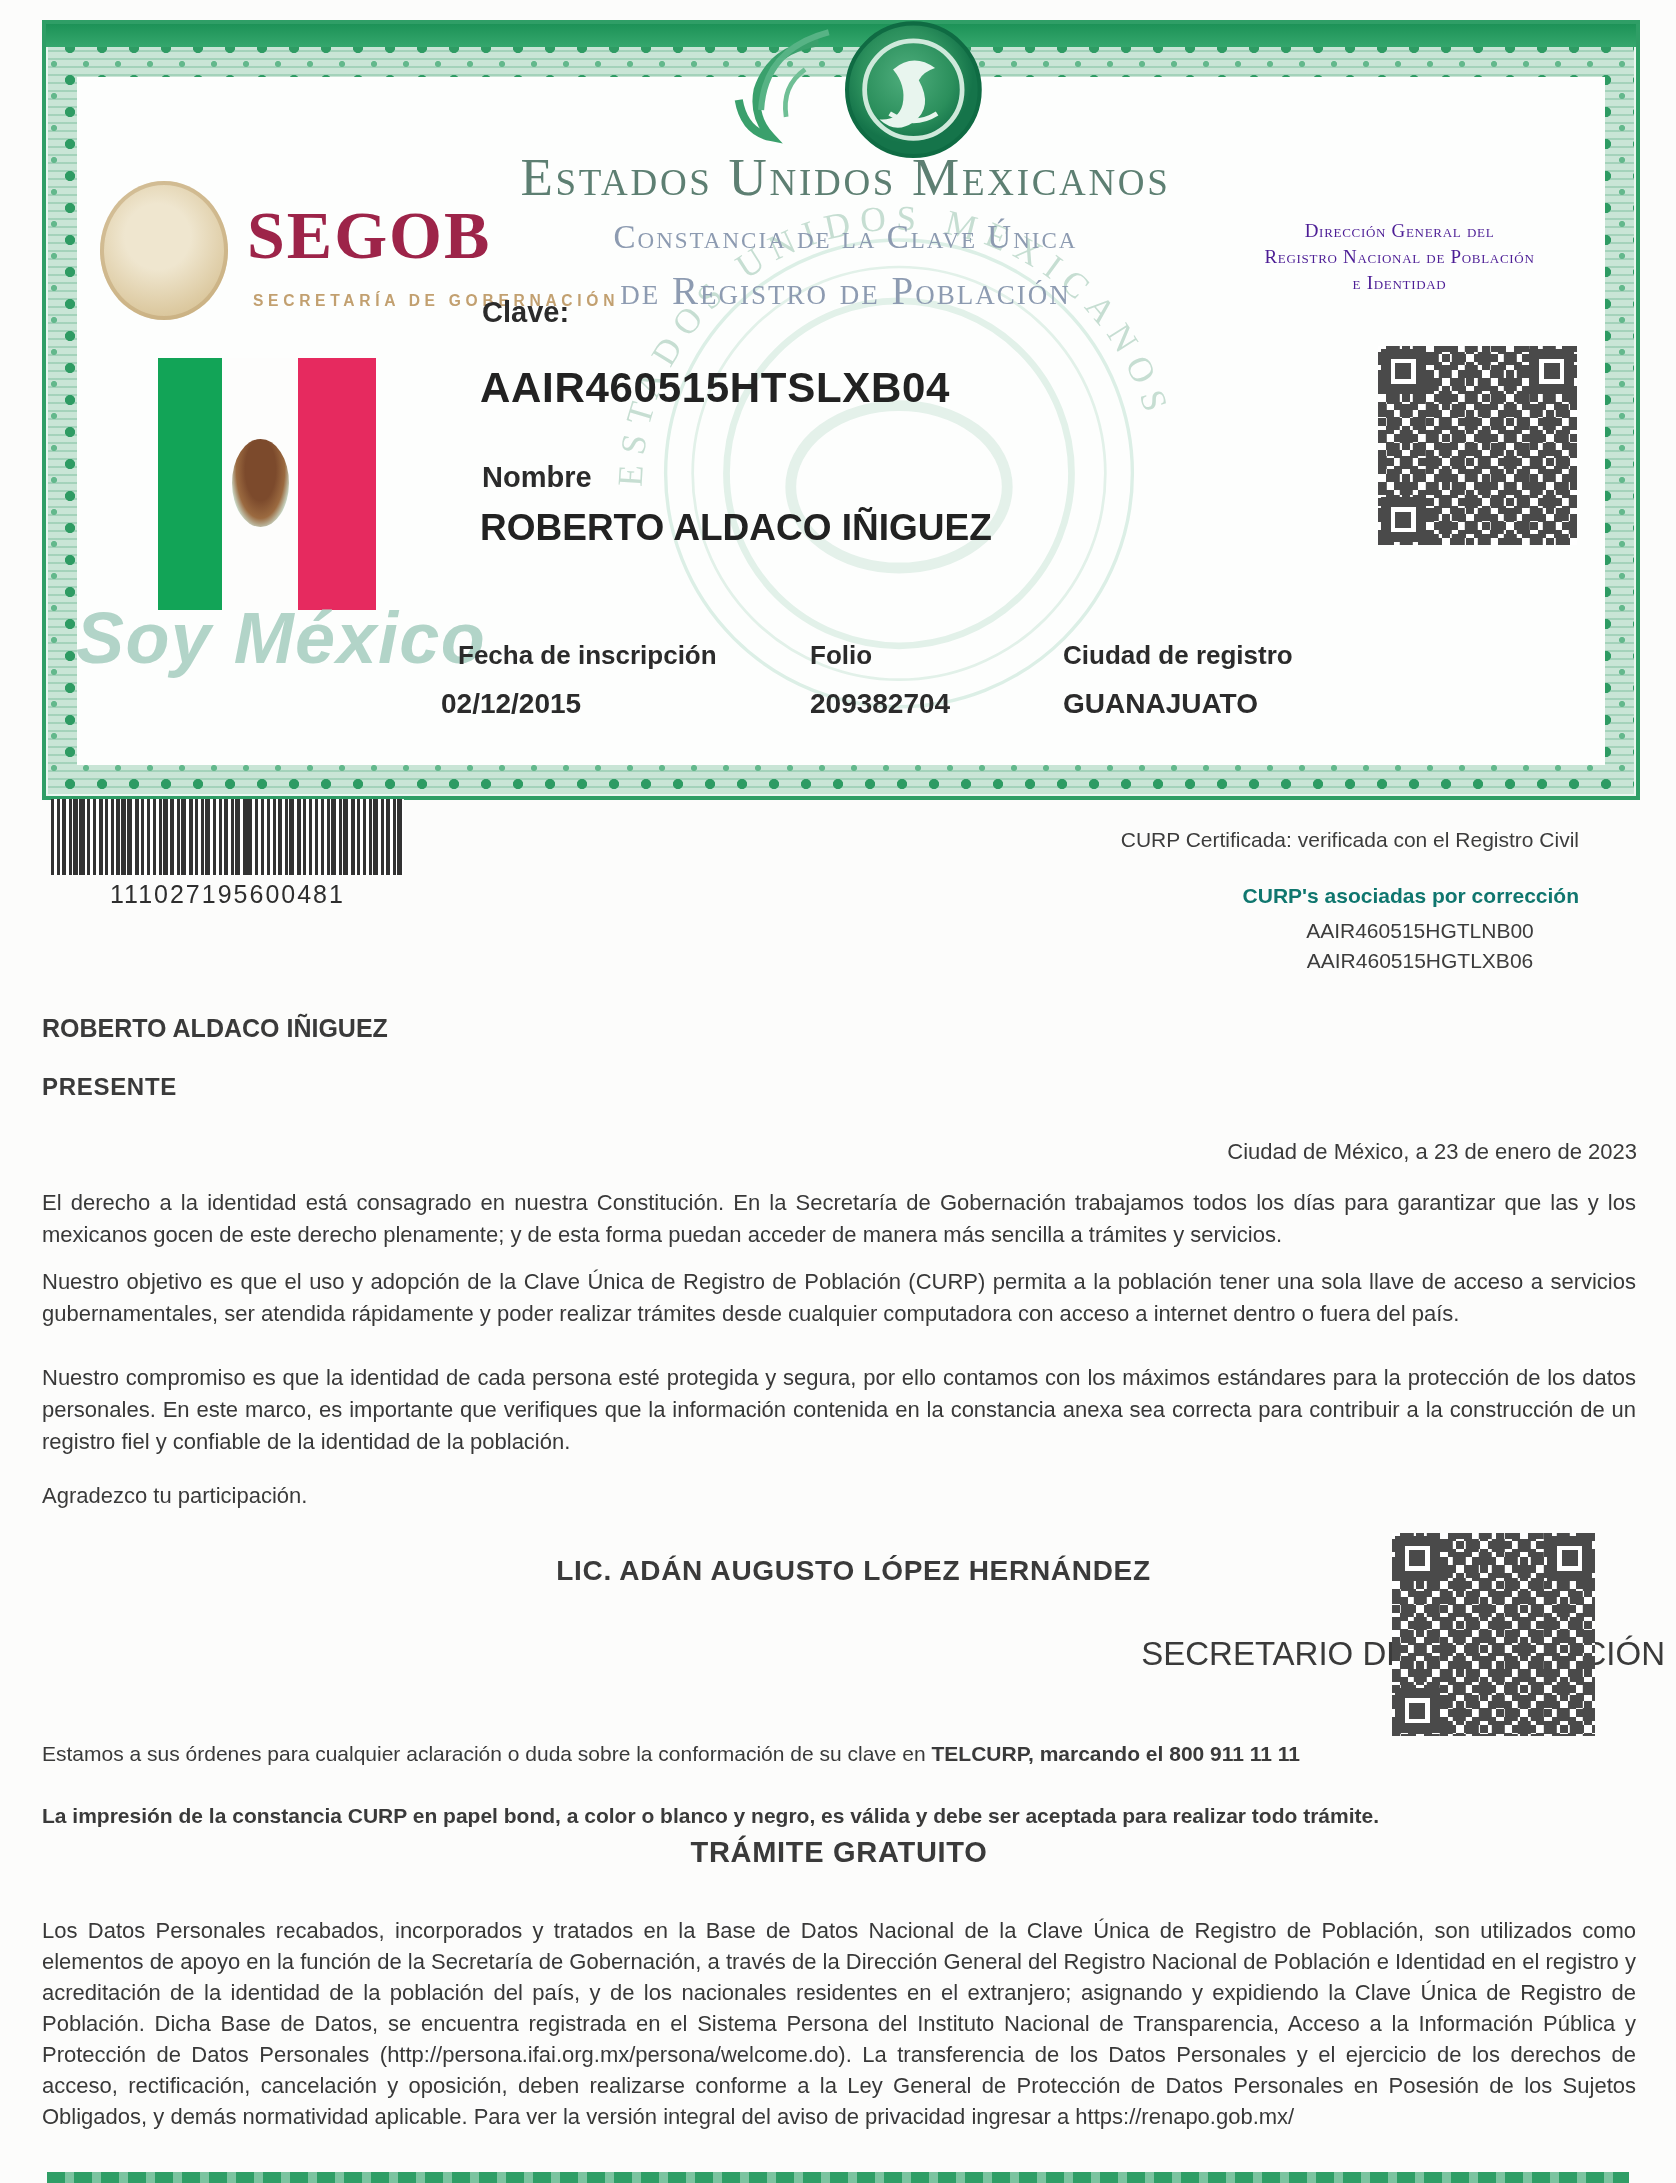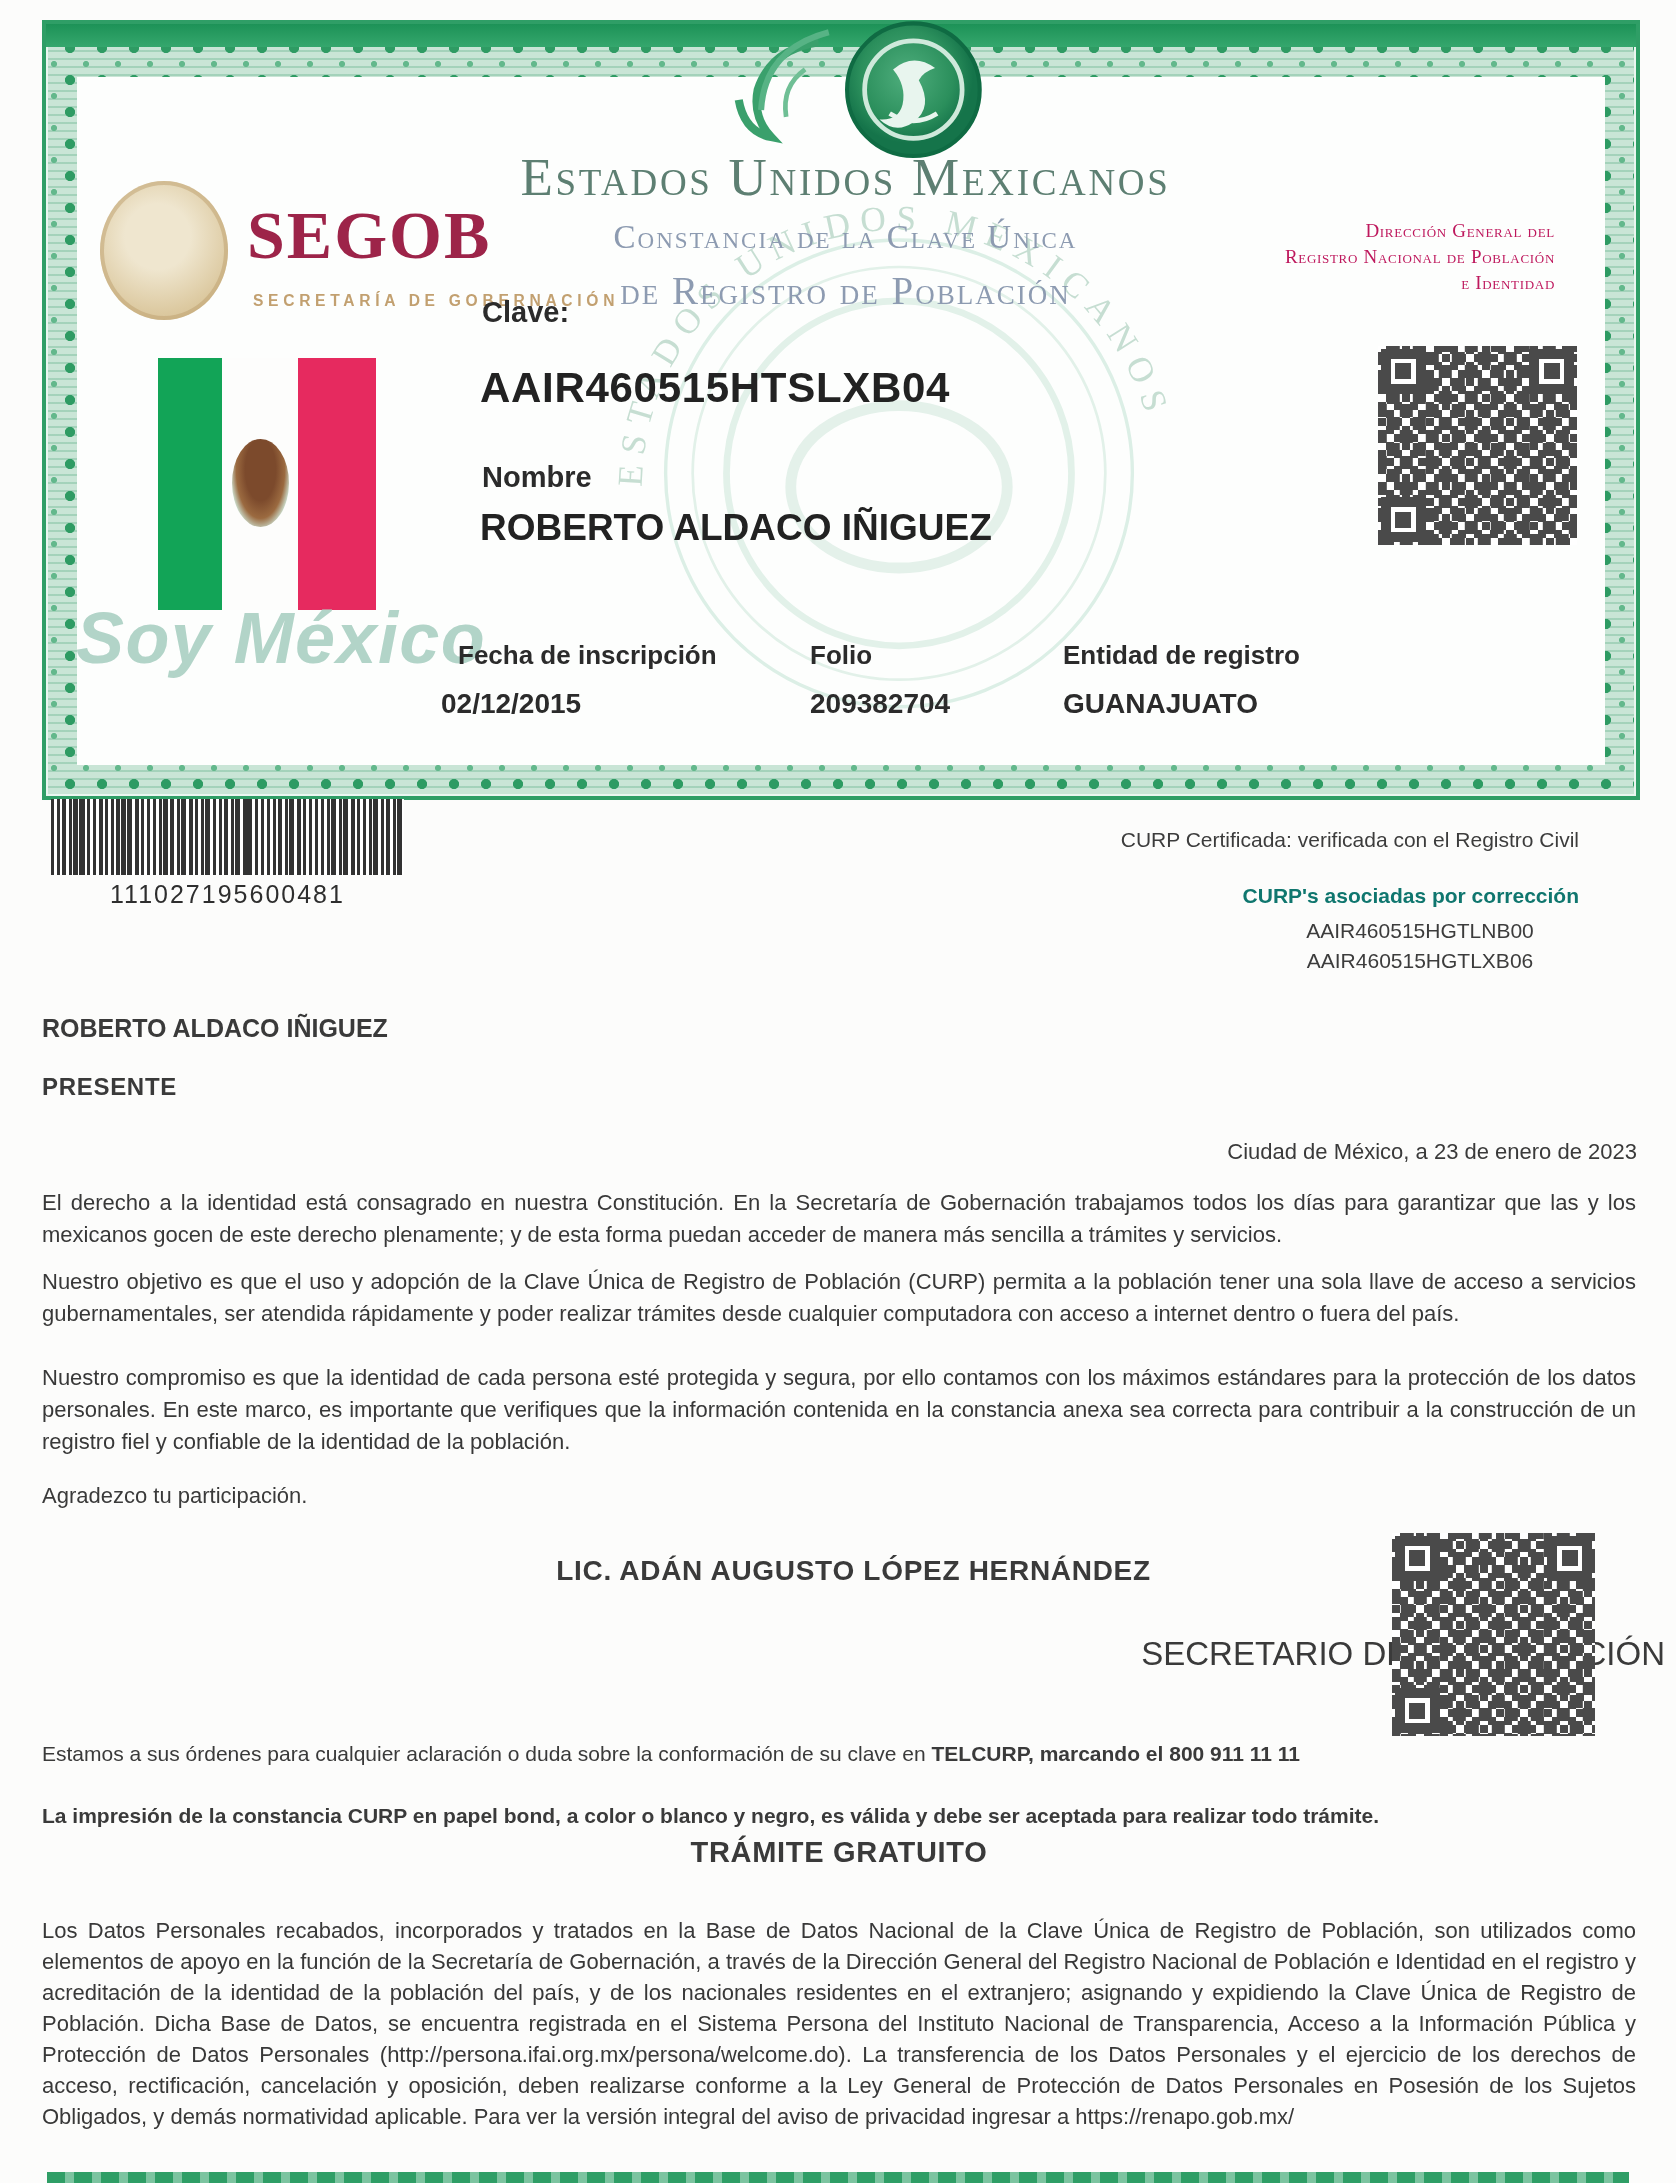--- a/index.html
+++ b/index.html
@@ -41,22 +41,22 @@
   
   .cert-title{
     position:absolute;left:433px;top:147px;width:825px;text-align:center;
     font-family:"Liberation Serif",serif;font-variant:small-caps;
     font-size:53px;color:#5d7f72;letter-spacing:2.7px;
   }
   .cert-sub1{position:absolute;left:433px;top:219px;width:825px;text-align:center;
     font-family:Liberation Serif, serif;font-variant:small-caps;font-size:33px;color:#8d9bb1;letter-spacing:2px;}
   .cert-sub2{position:absolute;left:433px;top:268px;width:825px;text-align:center;
     font-family:"Liberation Serif",serif;font-variant:small-caps;font-size:39px;color:#8d9bb1;letter-spacing:2px;}
-  .dg-block{position:absolute;left:1244px;top:218px;width:311px;text-align:right;
-    font-family:"Liberation Serif",serif;font-variant:small-caps;font-size:19px;line-height:26px;color:#be185d;letter-spacing:0.7px;}
+  .dg-block{position:absolute;left:1244px;top:218px;width:311px;text-align:center;
+    font-family:"Liberation Serif",serif;font-variant:small-caps;font-size:19px;line-height:26px;color:#4c1d95;letter-spacing:0.7px;}
   
   .flag{position:absolute;left:158px;top:358px;width:218px;height:252px;display:flex;}
   .flag .g{width:64px;background:#12a457;}
   .flag .w{width:76px;background:#fdfdfc;position:relative;}
   .flag .r{width:78px;background:#e62a5f;}
   .flag-eagle{position:absolute;left:9.5px;top:81px;width:57px;height:88px;
     background:radial-gradient(ellipse at 50% 35%, #7c4a2c 0 38%, #9b6a40 60%, rgba(160,190,160,.55) 75%, rgba(255,255,255,0) 78%);
     border-radius:50%;}
   
   .clave-label{position:absolute;left:482px;top:296px;font-size:29px;font-weight:bold;color:#2b2b2b;}
@@ -178,21 +178,21 @@
 
 <div class="clave-label">Clave:</div>
 <div class="clave-value">AAIR460515HTSLXB04</div>
 <div class="nombre-label">Nombre</div>
 <div class="nombre-value">ROBERTO ALDACO IÑIGUEZ</div>
 
 <div class="reg-label" style="left:458px;top:640px;">Fecha de inscripción</div>
 <div class="reg-value" style="left:441px;top:688px;">02/12/2015</div>
 <div class="reg-label" style="left:810px;top:640px;">Folio</div>
 <div class="reg-value" style="left:810px;top:688px;">209382704</div>
-<div class="reg-label" style="left:1063px;top:640px;">Entidad de registro</div>
+<div class="reg-label" style="left:1063px;top:640px;">Ciudad de registro</div>
 <div class="reg-value" style="left:1063px;top:688px;">GUANAJUATO</div>
 
 <div class="barcode"></div>
 <div class="barcode-num">111027195600481</div>
 
 <div class="curp-status">
   <div class="curp-cert-line">CURP Certificada: verificada con el Registro Civil</div>
   <div class="curp-assoc-title">CURP's asociadas por corrección</div>
   <div class="curp-assoc-list">
     <div>AAIR460515HGTLNB00</div>

